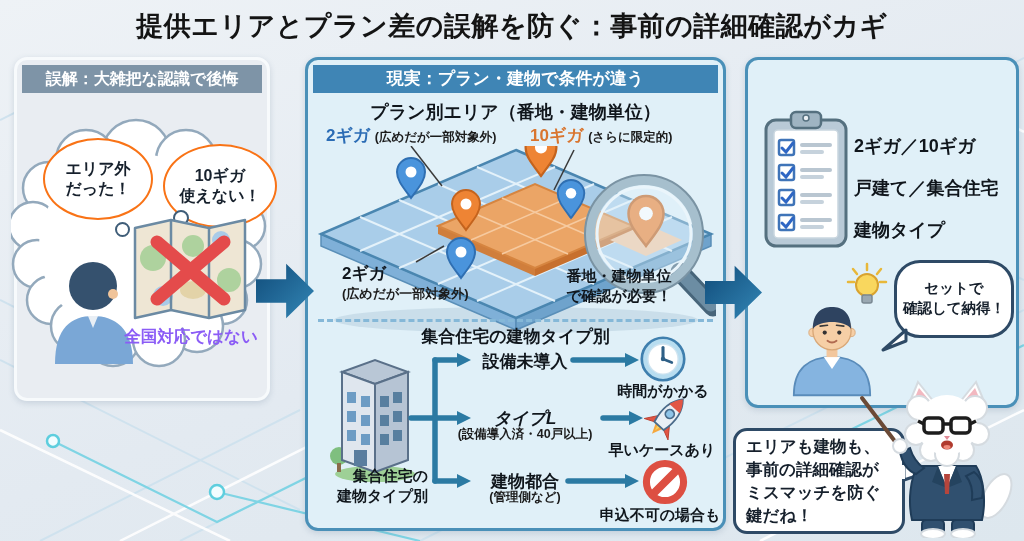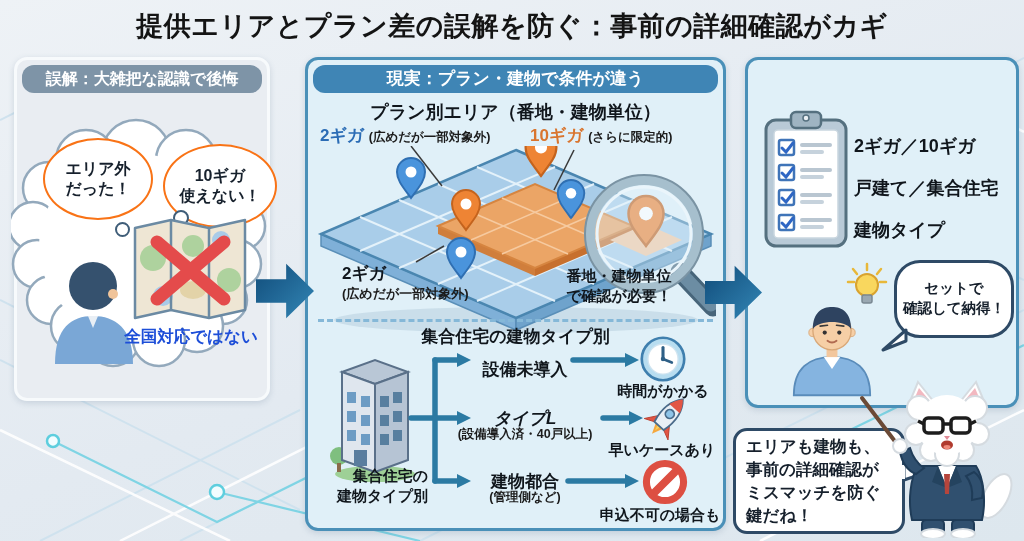--- a/index.html
+++ b/index.html
@@ -5,21 +5,21 @@
   html,body{margin:0;padding:0;}
   body{font-family:"Liberation Sans","DejaVu Sans",sans-serif;}
   #canvas{position:relative;width:1024px;height:541px;overflow:hidden;
     background:linear-gradient(160deg,#eef2f6 0%,#e3eaf1 55%,#dde7ee 100%);}
   .abs{position:absolute;}
   .pre{white-space:pre-line;}
   .bold{font-weight:bold;}
   #title{left:0;top:8px;width:1024px;text-align:center;font-size:27px;font-weight:bold;
     color:#141414;letter-spacing:.5px;}
   .panel{border-radius:13px;box-shadow:0 2px 6px rgba(60,90,120,.18);}
-  .panel-hdr{position:absolute;left:5px;right:5px;top:5px;height:28px;border-radius:12px;
+  .panel-hdr{position:absolute;left:5px;right:5px;top:5px;height:28px;border-radius:0;
     color:#fff;font-weight:bold;text-align:center;line-height:28px;}
   #left-panel{left:14px;top:57px;width:250px;height:338px;background:#e9edf2;
     border:3px solid #f7fafc;}
   #mid-panel{left:305px;top:57px;width:415px;height:468px;background:#e0f0f8;
     border:3px solid #4a90b8;}
   #right-panel{left:745px;top:57px;width:268px;height:345px;background:#e0f0f8;
     border:3px solid #4a90b8;}
   #left-panel .panel-hdr{background:#7e94a7;font-size:16px;}
   #mid-panel .panel-hdr{background:#3f85b5;font-size:17px;}
   #right-panel .panel-hdr{background:#2e5f8a;font-size:15.5px;}
@@ -135,29 +135,29 @@
       <g fill="none" stroke="#6b8aa3" stroke-width="2.5" stroke-linejoin="round">
         <polygon points="2,10 38,2 76,10 112,2 112,92 76,100 38,92 2,100"></polygon>
         <line x1="38" y1="2" x2="38" y2="92"></line>
           <line x1="76" y1="10" x2="76" y2="100"></line>
       </g>
       <g stroke="#e44b4b" stroke-width="13" stroke-linecap="round">
         <line x1="24" y1="24" x2="91" y2="81"></line>
           <line x1="91" y1="24" x2="24" y2="81"></line>
       </g>
     </svg>
-    <div class="abs bold" style="left:100px;top:266px;width:148px;font-size:16.5px;text-align:center;color:#1d4ed8;">全国対応ではない</div>
+    <div class="abs bold" style="left:100px;top:266px;width:148px;font-size:16.5px;text-align:center;color:#8b5cf6;">全国対応ではない</div>
   </div>
 
   <div id="mid-panel" class="abs panel">
     <div class="panel-hdr">現実：プラン・建物で条件が違う</div>
 
     <div class="abs sec-title" style="left:0;top:40px;width:100%;font-size:18px;">プラン別エリア（番地・建物単位）</div>
 
-    <div class="abs" style="left:12px;top:64px;">
+    <div class="abs" style="left:18px;top:64px;">
       <span class="lbl-2g">2ギガ</span>
       <span class="lbl-note">(広めだが一部対象外)</span>
     </div>
     <div class="abs" style="left:222px;top:64px;">
       <span class="lbl-10g">10ギガ</span>
       <span class="lbl-note">(さらに限定的)</span>
     </div>
 
     <svg class="abs" style="left:8px;top:86px;" width="400" height="190" viewBox="0 0 400 190">
       <ellipse cx="200" cy="174" rx="182" ry="13" fill="rgba(90,130,160,.16)"></ellipse>
@@ -279,21 +279,21 @@
       <g fill="#2b7aa3">
         <polygon points="54,11 68,18 54,25"></polygon>
         <polygon points="54,69 68,76 54,83"></polygon>
         <polygon points="54,132 68,139 54,146"></polygon>
         <polygon points="222,11 236,18 222,25"></polygon>
         <polygon points="226,69 240,76 226,83"></polygon>
         <polygon points="222,132 236,139 222,146"></polygon>
       </g>
     </svg>
 
-    <div class="abs branch-label" style="left:142px;top:290px;width:150px;margin-top:8px;">設備未導入</div>
+    <div class="abs branch-label" style="left:142px;top:290px;width:150px;">設備未導入</div>
     <div class="abs branch-label" style="left:142px;top:347px;width:150px;font-style:italic;">タイプL</div>
     <div class="abs branch-sub" style="left:127px;top:366px;width:180px;">(設備導入済・40戸以上)</div>
     <div class="abs branch-sub" style="left:127px;top:429px;width:180px;">(管理側など)</div>
     <div class="abs branch-label" style="left:142px;top:410px;width:150px;">建物都合</div>
 
     <svg class="abs" style="left:332px;top:276px;" width="46" height="46" viewBox="0 0 52 52">
       <circle cx="26" cy="26" r="24" fill="#b8ddf0" stroke="#3f7fae" stroke-width="3"></circle>
       <circle cx="26" cy="26" r="17" fill="#ffffff" stroke="#d0e4f0" stroke-width="1.5"></circle>
       <line x1="26" y1="26" x2="26" y2="13" stroke="#2e5f86" stroke-width="3.5" stroke-linecap="round"></line>
       <line x1="26" y1="26" x2="36" y2="30" stroke="#2e5f86" stroke-width="3" stroke-linecap="round"></line>

